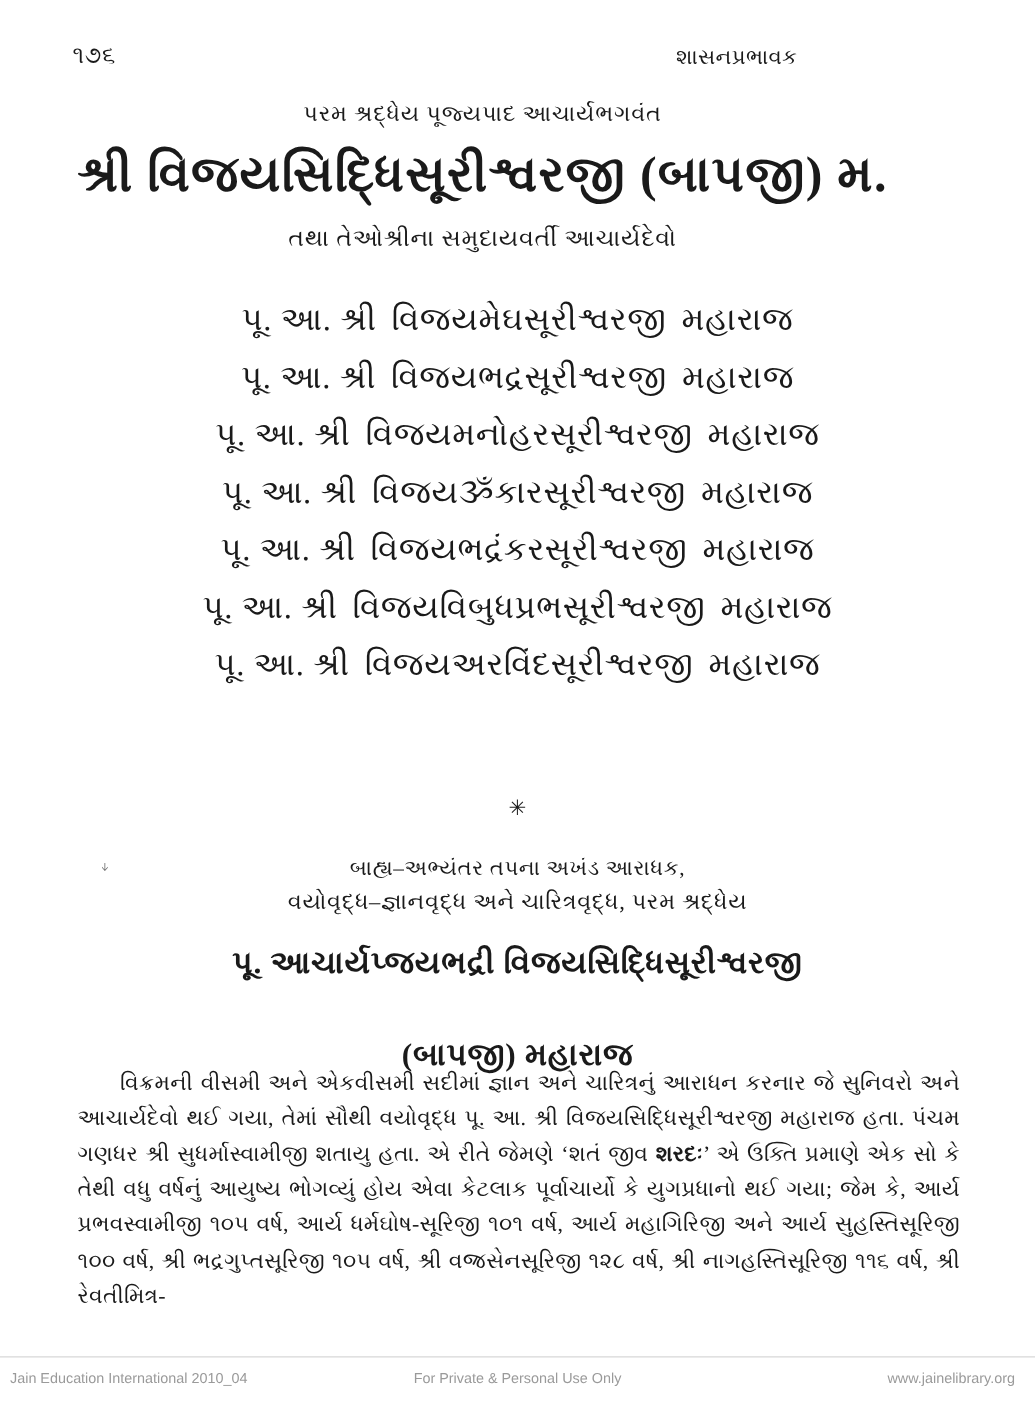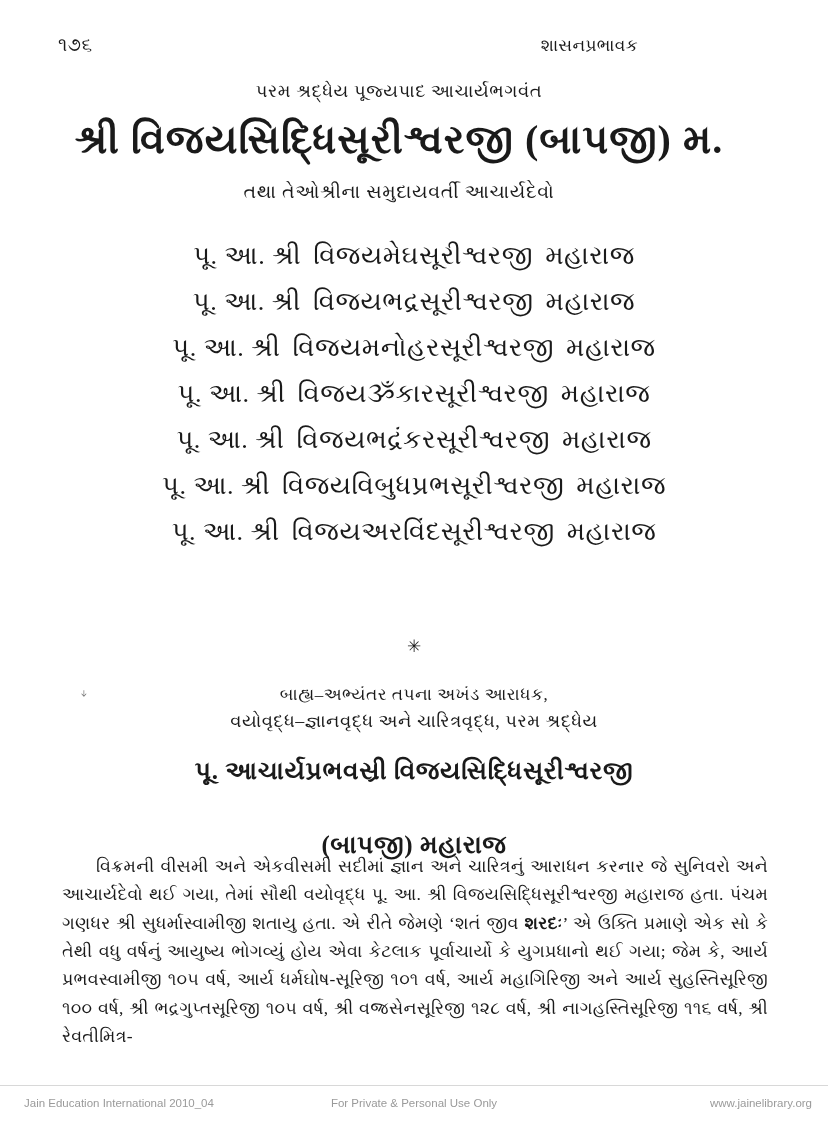--- a/index.html
+++ b/index.html
@@ -42,21 +42,21 @@
     right: 58px;
     top: 2px;
     font-size: 17px;
     letter-spacing: 0.3px;
   }
 
   
   .title-block {
     position: absolute;
     top: 80px;
-    left: 13px;
+    left: 0;
     width: 772px;
     text-align: center;
   }
   .title-pre {
     font-size: 18px;
     letter-spacing: 0.6px;
     line-height: 1.3;
   }
   .title-main {
     margin-top: 14px;
@@ -177,21 +177,21 @@
     bottom: 0;
     width: 828px;
     height: 36px;
     border-top: 1px solid #d8d8d8;
     font-family: "Liberation Sans", sans-serif;
     font-size: 11.5px;
     color: #9a9a9a;
   }
   .footer .f-left {
     position: absolute;
-    left: 24px;
+    left: 8px;
     top: 11px;
   }
   .footer .f-center {
     position: absolute;
     left: 0;
     width: 828px;
     top: 11px;
     text-align: center;
   }
   .footer .f-right {
@@ -240,21 +240,21 @@
     </div>
   </div>
 
   <div class="star">✳</div>
 
   <div class="margin-mark">ᛎ</div>
 
   <div class="dedication">
     <div class="d1">બાહ્ય–અભ્યંતર  તપના  અખંડ  આરાધક,</div>
     <div class="d2">વયોવૃદ્ધ–જ્ઞાનવૃદ્ધ  અને  ચારિત્રવૃદ્ધ,  પરમ  શ્રદ્ધેય</div>
-    <div class="d3">પૂ.  આચાર્યપ્રભવસ્રી   વિજયસિદ્ધિસૂરીશ્વરજી</div>
+    <div class="d3">પૂ.  આચાર્યપ્જયભદ્રી   વિજયસિદ્ધિસૂરીશ્વરજી</div>
     <div class="d4">(બાપજી)  મહારાજ</div>
   </div>
 
   <div class="body-text">
     <span class="indent"></span><span>વિક્રમની વીસમી અને એકવીસમી સદીમાં જ્ઞાન અને ચારિત્રનું આરાધન કરનાર જે સુનિવરો અને આચાર્યદેવો થઈ ગયા, તેમાં સૌથી વયોવૃદ્ધ પૂ. આ. શ્રી વિજયસિદ્ધિસૂરીશ્વરજી મહારાજ હતા. પંચમ ગણધર શ્રી સુધર્માસ્વામીજી શતાયુ હતા. એ રીતે જેમણે ‘શતં જીવ </span><b>શરદઃ</b><span>’ એ ઉક્તિ પ્રમાણે એક સો કે તેથી વધુ વર્ષનું આયુષ્ય ભોગવ્યું હોય એવા કેટલાક પૂર્વાચાર્યો કે યુગપ્રધાનો થઈ ગયા; જેમ કે, આર્ય પ્રભવસ્વામીજી ૧૦૫ વર્ષ, આર્ય ધર્મઘોષ-સૂરિજી ૧૦૧ વર્ષ, આર્ય મહાગિરિજી અને આર્ય સુહસ્તિસૂરિજી ૧૦૦ વર્ષ, શ્રી ભદ્રગુપ્તસૂરિજી ૧૦૫ વર્ષ, શ્રી વજ્રસેનસૂરિજી ૧૨૮ વર્ષ, શ્રી નાગહસ્તિસૂરિજી ૧૧૬ વર્ષ, શ્રી રેવતીમિત્ર-</span>
   </div>
 
   <div class="footer">
     <div class="f-left">Jain Education International   2010_04</div>
     <div class="f-center">For Private &amp; Personal Use Only</div>

